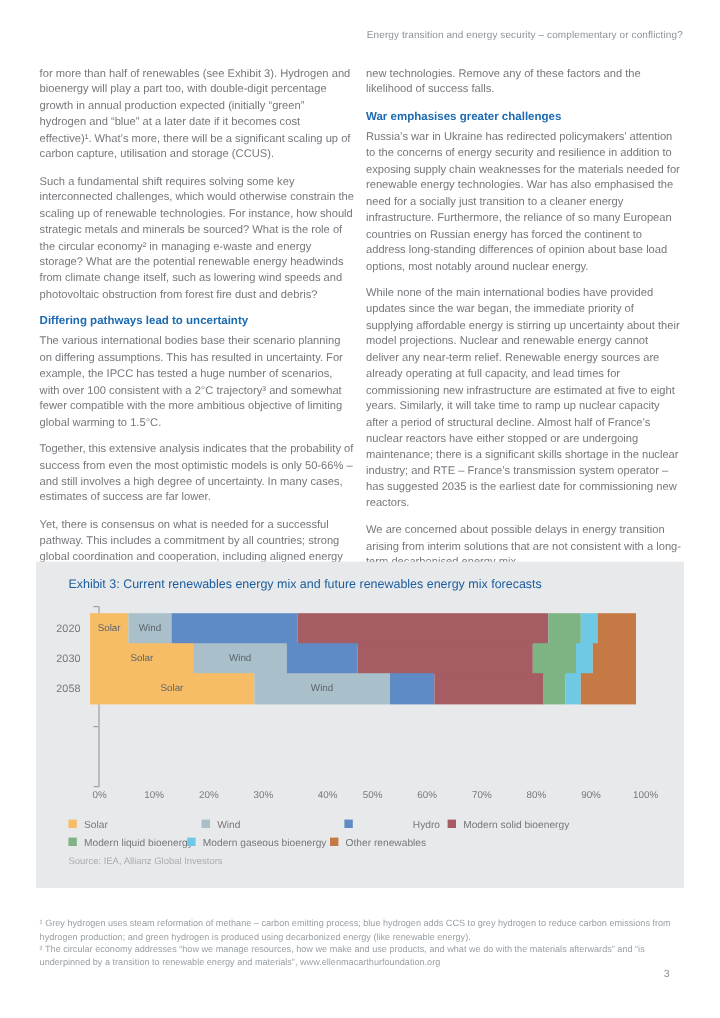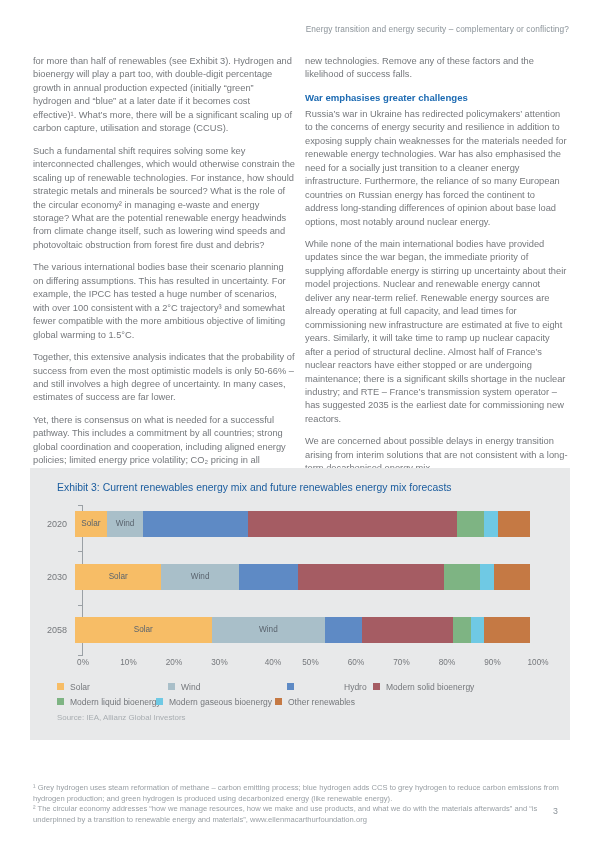--- a/index.html
+++ b/index.html
@@ -20,54 +20,55 @@
   }
   
   .panel{
     position:absolute;left:30px;top:468px;width:540px;height:272px;background:#e8e9ea;
   }
   .panel-title{
     position:absolute;left:27px;top:14px;width:500px;font-size:10.4px;font-weight:normal;color:#1a5c9e;
   }
   .chart{position:absolute;left:0;top:0;width:540px;height:272px;}
   .chart-rows{position:absolute;left:0;top:43px;width:508px;}
-  .chart-row{display:flex;align-items:center;margin-bottom:28px;height:25px;}
+  .chart-row{display:flex;align-items:center;height:25px;}
   .chart-row .cat{
     width:45px;box-sizing:border-box;padding-right:8px;text-align:right;font-size:9px;color:#75787c;
   }
   .chart-row .bar{width:455px;height:26px;display:flex;}
   .seg{height:100%;display:flex;align-items:center;justify-content:center;overflow:hidden;}
   .seg span{font-size:8.2px;color:#5a646e;white-space:nowrap;}
   .axis-line{position:absolute;left:52px;top:37px;width:1px;height:151px;background:#9aa0a5;}
   .axis-tick{position:absolute;width:4px;height:1px;background:#9aa0a5;left:48px;}
   .tick-row{position:absolute;left:53px;top:190px;width:455px;height:12px;}
   .tick-row .tick{
     position:absolute;transform:translateX(-50%);font-size:8.2px;color:#75787c;white-space:nowrap;
   }
   .legend{position:absolute;left:27px;top:211px;width:500px;}
   .legend-row{display:flex;align-items:center;height:15px;}
   .legend-item{display:flex;align-items:center;box-sizing:border-box;}
   .legend-item .sw{width:7px;height:7px;margin-right:6px;flex:0 0 auto;}
   .legend-item .lbl{font-size:8.5px;color:#75787c;white-space:nowrap;}
   .source{position:absolute;left:27px;top:245px;font-size:7.9px;color:#a8adb1;}
   
-  .footnotes{position:absolute;left:33px;top:783px;width:537px;font-size:7.6px;line-height:10.6px;color:#9aa0a5;}
+  .footnotes{position:absolute;left:33px;top:765px;width:537px;font-size:7.6px;line-height:10.6px;color:#9aa0a5;}
   .footnotes p{margin:0;}
   .page-number{position:absolute;top:806px;right:42px;font-size:8.8px;color:#8b9399;}
 </style>
 </head>
 <body>
 
 <div class="page">
 
   <div class="running-header">Energy transition and energy security – complementary or conflicting?</div>
 
   <div class="col col-left">
       <p>for more than half of renewables (see Exhibit 3). Hydrogen and bioenergy will play a part too, with double-digit percentage growth in annual production expected (initially “green” hydrogen and “blue” at a later date if it becomes cost effective)¹. What’s more, there will be a significant scaling up of carbon capture, utilisation and storage (CCUS).</p>
       <p>Such a fundamental shift requires solving some key interconnected challenges, which would otherwise constrain the scaling up of renewable technologies. For instance, how should strategic metals and minerals be sourced? What is the role of the circular economy² in managing e-waste and energy storage? What are the potential renewable energy headwinds from climate change itself, such as lowering wind speeds and photovoltaic obstruction from forest fire dust and debris?</p>
+      <h3>Differing pathways lead to uncertainty</h3>
       <p>The various international bodies base their scenario planning on differing assumptions. This has resulted in uncertainty. For example, the IPCC has tested a huge number of scenarios, with over 100 consistent with a 2°C trajectory³ and somewhat fewer compatible with the more ambitious objective of limiting global warming to 1.5°C.</p>
       <p>Together, this extensive analysis indicates that the probability of success from even the most optimistic models is only 50-66% – and still involves a high degree of uncertainty. In many cases, estimates of success are far lower.</p>
       <p>Yet, there is consensus on what is needed for a successful pathway. This includes a commitment by all countries; strong global coordination and cooperation, including aligned energy policies; limited energy price volatility; CO₂ pricing in all countries; a significant acceleration of applying</p>
     </div>
   <div class="col col-right">
       <p>new technologies. Remove any of these factors and the likelihood of success falls.</p>
       <h3>War emphasises greater challenges</h3>
       <p>Russia’s war in Ukraine has redirected policymakers’ attention to the concerns of energy security and resilience in addition to exposing supply chain weaknesses for the materials needed for renewable energy technologies. War has also emphasised the need for a socially just transition to a cleaner energy infrastructure. Furthermore, the reliance of so many European countries on Russian energy has forced the continent to address long-standing differences of opinion about base load options, most notably around nuclear energy.</p>
       <p>While none of the main international bodies have provided updates since the war began, the immediate priority of supplying affordable energy is stirring up uncertainty about their model projections. Nuclear and renewable energy cannot deliver any near-term relief. Renewable energy sources are already operating at full capacity, and lead times for commissioning new infrastructure are estimated at five to eight years. Similarly, it will take time to ramp up nuclear capacity after a period of structural decline. Almost half of France’s nuclear reactors have either stopped or are undergoing maintenance; there is a significant skills shortage in the nuclear industry; and RTE – France’s transmission system operator – has suggested 2035 is the earliest date for commissioning new reactors.</p>
       <p>We are concerned about possible delays in energy transition arising from interim solutions that are not consistent with a long-term decarbonised energy mix.</p>

